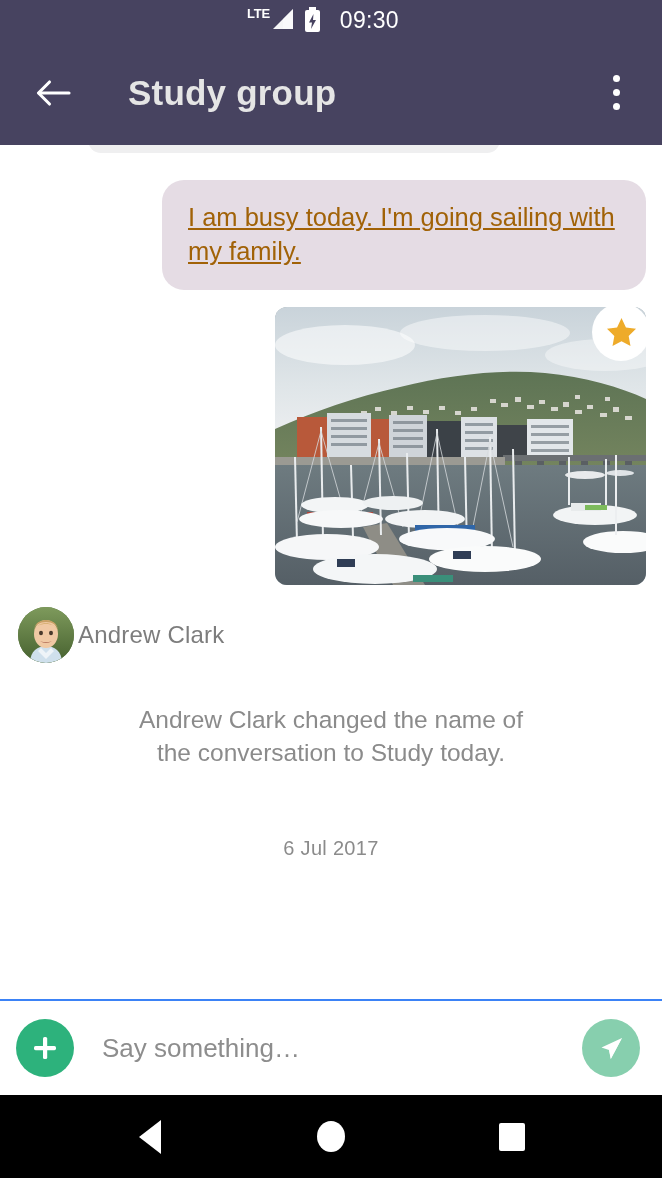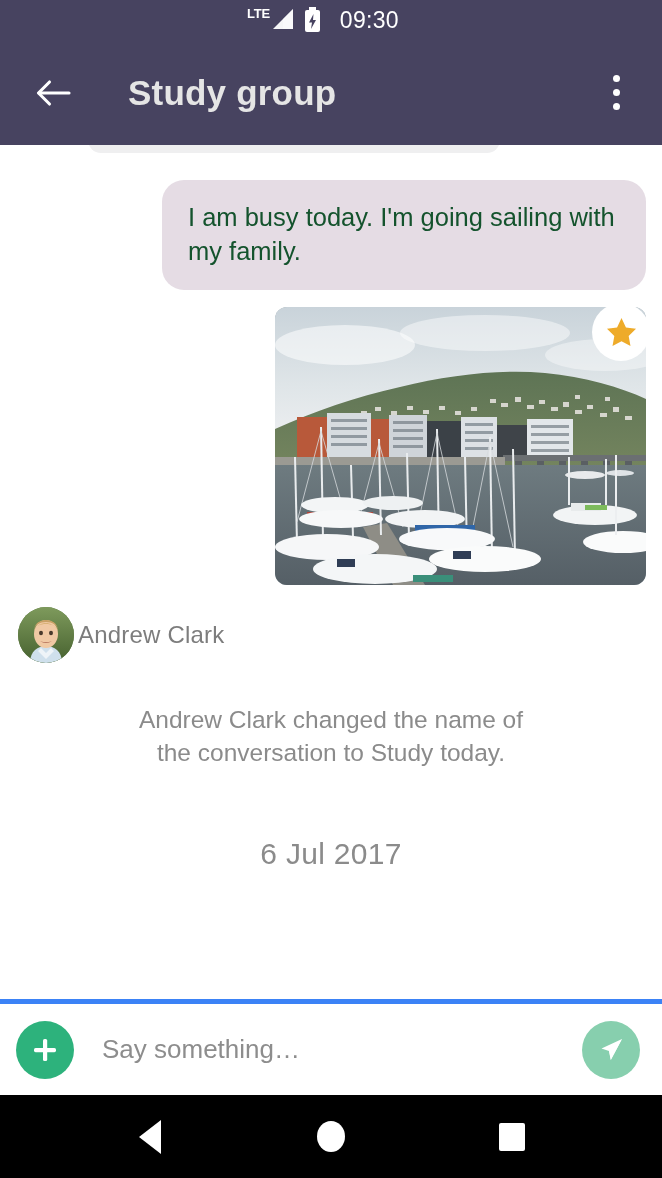--- a/index.html
+++ b/index.html
@@ -116,22 +116,23 @@
     height: 26px;
     background: #efeff0;
     border-radius: 16px;
   }
 
   .bubble {
     border-radius: 22px;
     padding: 20px 26px 22px 26px;
     font-size: 25.5px;
     line-height: 34px;
-    color: #14532d;
+    color: #a16207;
     max-width: 484px;
+    text-decoration: underline;
   }
   .bubble.out { background: #e5dce4; }
   .bubble.in  { background: #f3f3f4; }
 
   .row-out-text { margin-top: 35px; }
 
   
   .attach-row {
     display: flex;
     justify-content: flex-end;
@@ -192,31 +193,31 @@
     padding: 0 110px;
     text-align: center;
     font-size: 24.5px;
     line-height: 33px;
     color: #8b8b8b;
   }
 
   .date-sep {
     margin-top: 68px;
     text-align: center;
-    font-size: 30px;
+    font-size: 20px;
     color: #8b8b8b;
     letter-spacing: 0.3px;
   }
 
   
   .composer {
     flex: 0 0 auto;
     height: 96px;
     background: #ffffff;
-    border-top: 5px solid #3b82f6;
+    border-top: 2px solid #3b82f6;
     display: flex;
     align-items: center;
     padding: 0 22px 0 16px;
   }
   .plus-btn {
     width: 58px; height: 58px;
     border-radius: 50%;
     background: #2db27c;
     display: flex; align-items: center; justify-content: center;
     flex: 0 0 auto;

